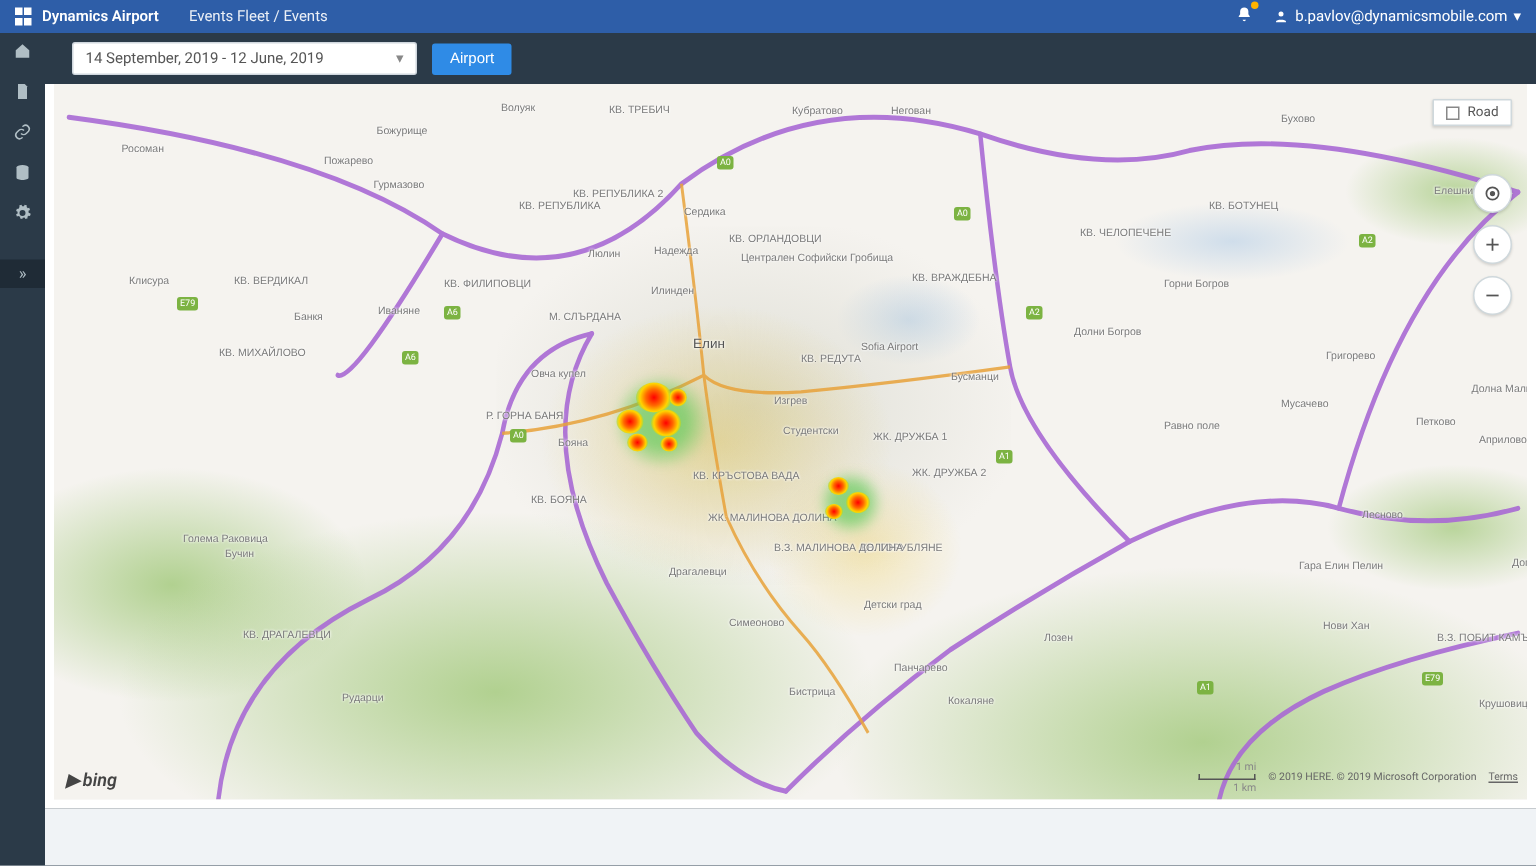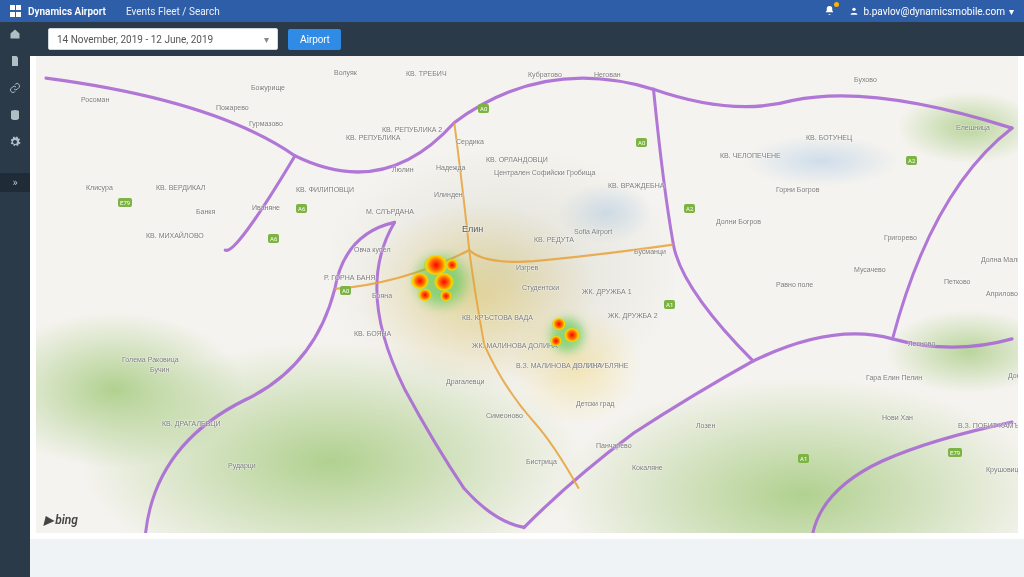--- a/index.html
+++ b/index.html
@@ -154,21 +154,21 @@
   <div class="logo-icon">
       <span></span>
       <span></span>
       <span></span>
       <span></span>
     </div>
   <div class="brand">Dynamics Airport</div>
   <div class="breadcrumb">
     <span>Events Fleet</span>
     <span> / </span>
-    <span>Search</span>
+    <span>Events</span>
   </div>
   <div class="spacer"></div>
   <div class="bell">
     <svg width="11" height="11" viewBox="0 0 24 24" fill="#fff">
         <path d="M12 2a6 6 0 00-6 6v4l-2 3v1h16v-1l-2-3V8a6 6 0 00-6-6zm0 20a2.5 2.5 0 002.45-2h-4.9A2.5 2.5 0 0012 22z"></path>
       </svg>
   </div>
   <div class="user">
     <svg width="10" height="10" viewBox="0 0 24 24" fill="#fff">
         <circle cx="12" cy="8" r="4"></circle>
@@ -196,21 +196,21 @@
         </svg></div>
     <div class="s-item"><svg width="12" height="12" viewBox="0 0 24 24" fill="currentColor">
           <path d="M12 8a4 4 0 100 8 4 4 0 000-8zm9 4l2 1-1 3-2-.5a8 8 0 01-1.6 1.6l.5 2-3 1-1-2a8 8 0 01-2.3 0l-1 2-3-1 .5-2A8 8 0 016.5 16l-2 .5-1-3 2-1a8 8 0 010-2.3l-2-1 1-3 2 .5A8 8 0 018.1 4l-.5-2 3-1 1 2a8 8 0 012.3 0l1-2 3 1-.5 2a8 8 0 011.6 1.6l2-.5 1 3-2 1a8 8 0 010 2.3z"></path>
         </svg></div>
     <div class="expand"><span>»</span></div>
   </div>
 
   <div class="main">
     <div class="toolbar">
       <div class="date-picker">
-        <span>14 November, 2019 - 12 June, 2019</span>
+        <span>14 September, 2019 - 12 June, 2019</span>
         <span style="color:#888;">▾</span>
       </div>
       <button class="search-btn">Airport</button>
     </div>
 
     <div class="map-wrap">
       <div class="map">
         <div class="terrain"></div>
         <div class="urban"></div>
         <div class="yellow-roads"></div>
@@ -330,24 +330,59 @@
         <div class="road-badge" style="left:232px; top:178px;">A6</div>
         <div class="road-badge" style="left:648px; top:148px;">A2</div>
         <div class="road-badge" style="left:870px; top:100px;">A2</div>
         <div class="road-badge" style="left:628px; top:244px;">A1</div>
         <div class="road-badge" style="left:762px; top:398px;">A1</div>
         <div class="road-badge" style="left:442px; top:48px;">A0</div>
         <div class="road-badge" style="left:600px; top:82px;">A0</div>
         <div class="road-badge" style="left:304px; top:230px;">A0</div>
         <div class="road-badge" style="left:912px; top:392px;">E79</div>
 
+        <div class="map-controls">
+          <div class="ctrl-road">
+            <span class="sq"></span>
+            <span>Road</span>
+          </div>
+          <div style="height:16px;"></div>
+          <div class="ctrl-round">
+            <svg viewBox="0 0 24 24" fill="none" stroke="#555" stroke-width="2">
+                <circle cx="12" cy="12" r="7"></circle>
+                <circle cx="12" cy="12" r="2" fill="#555"></circle>
+              </svg>
+          </div>
+          <div class="ctrl-round">
+            <svg viewBox="0 0 24 24" stroke="#555" stroke-width="2">
+                <line x1="12" y1="5" x2="12" y2="19"></line>
+                <line x1="5" y1="12" x2="19" y2="12"></line>
+              </svg>
+          </div>
+          <div class="ctrl-round">
+            <svg viewBox="0 0 24 24" stroke="#555" stroke-width="2">
+                <line x1="5" y1="12" x2="19" y2="12"></line>
+              </svg>
+          </div>
+        </div>
 
         <div class="bing">
           <span>▶</span>
             <span style="text-transform:lowercase;">bing</span>
         </div>
 
+        <div class="attrib">
+          <div class="scalebar">
+            <div style="display:flex; flex-direction:column; align-items:flex-end; gap:1px;">
+              <span class="km">1 mi</span>
+              <div class="bar"></div>
+              <span class="km">1 km</span>
+            </div>
+          </div>
+          <span>© 2019 HERE. © 2019 Microsoft Corporation</span>
+          <span style="text-decoration:underline; cursor:pointer;">Terms</span>
+        </div>
       </div>
     </div>
 
     <div class="bottom-strip"></div>
   </div>
 </div>
 
 </body></html>

